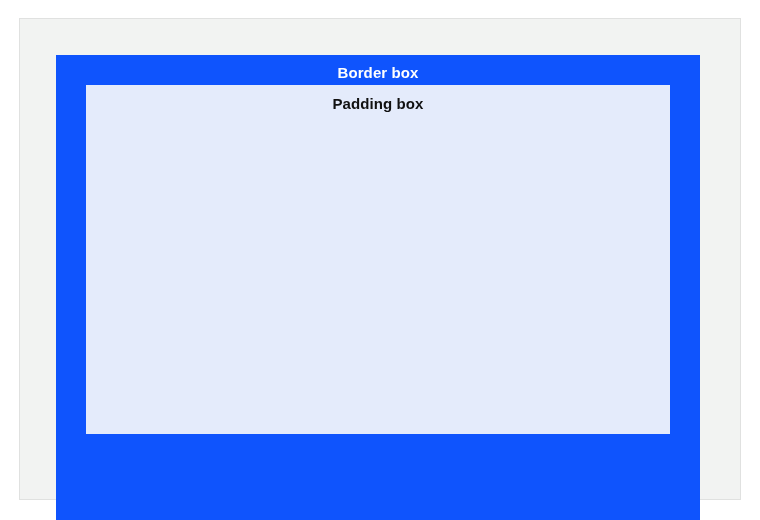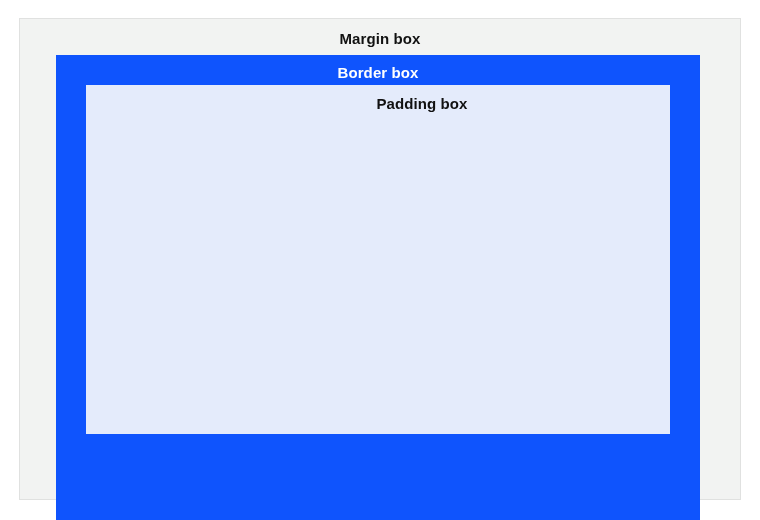--- a/index.html
+++ b/index.html
@@ -86,34 +86,32 @@
     top: 11px;
     color: #111111;
   }
   .label-border {
     top: 9px;
     color: #ffffff;
   }
   .label-padding {
     top: 10px;
     color: #111111;
-    padding-left: 44px;
   }
   .label-content {
     top: 121px;
     color: #111111;
   }
 </style>
 </head>
 <body>
 
 <div id="diagram-root">
 
   <div class="margin-box">
-    <div class="box-label label-margin">Margin box</div>
 
     <div class="border-box">
       <div class="box-label label-border">Border box</div>
 
       <div class="padding-box">
         <div class="box-label label-padding">Padding box</div>
 
 
       </div>
     </div>

